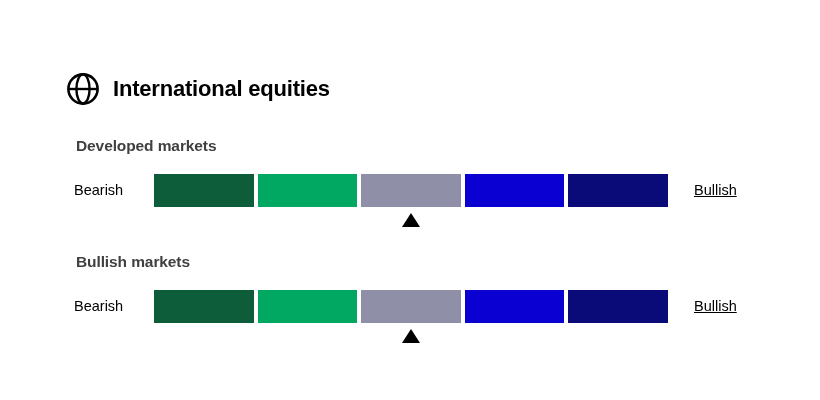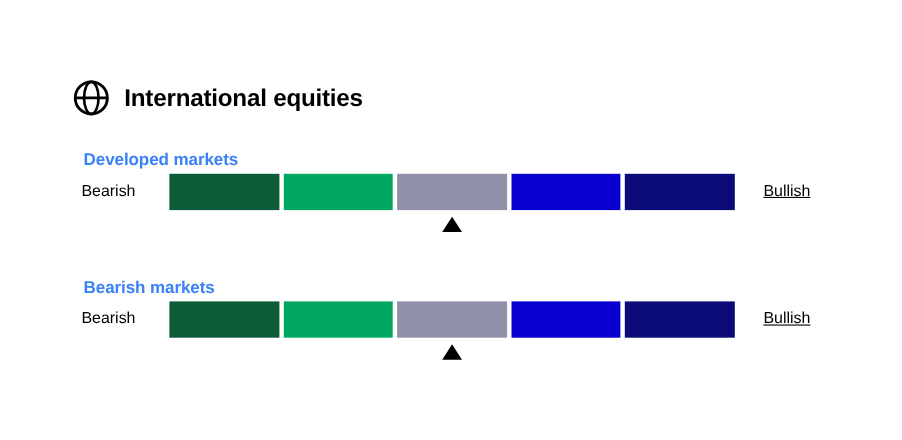--- a/index.html
+++ b/index.html
@@ -60,27 +60,27 @@
 
   .section-title {
     position: absolute;
     left: 76px;
     top: 0;
     font-size: 15.5px;
     font-weight: 700;
     letter-spacing: -0.1px;
     line-height: 1;
     white-space: nowrap;
-    color: #3b82f6;
+    color: #404040;
   }
 
   .scale-row {
     position: absolute;
     left: 0;
-    top: 20px;
+    top: 36px;
     width: 820px;
     height: 40px;
   }
 
   .end-label {
     position: absolute;
     top: 0;
     height: 33px;
     display: flex;
     align-items: center;
@@ -155,21 +155,21 @@
 
       <div class="marker-track">
         <div class="marker" style="left:50%"></div>
       </div>
 
       <div class="end-label bullish">Bullish</div>
     </div>
   </div>
 
   <div class="section emerging">
-    <div class="section-title">Bearish markets</div>
+    <div class="section-title">Bullish markets</div>
 
     <div class="scale-row">
       <div class="end-label bearish">Bearish</div>
 
       <div class="bar">
         <div class="seg" style="background:#0d5c3a"></div>
         <div class="seg" style="background:#00a861"></div>
         <div class="seg" style="background:#8f90a8"></div>
         <div class="seg" style="background:#0a00d2"></div>
         <div class="seg" style="background:#0a0a78"></div>

